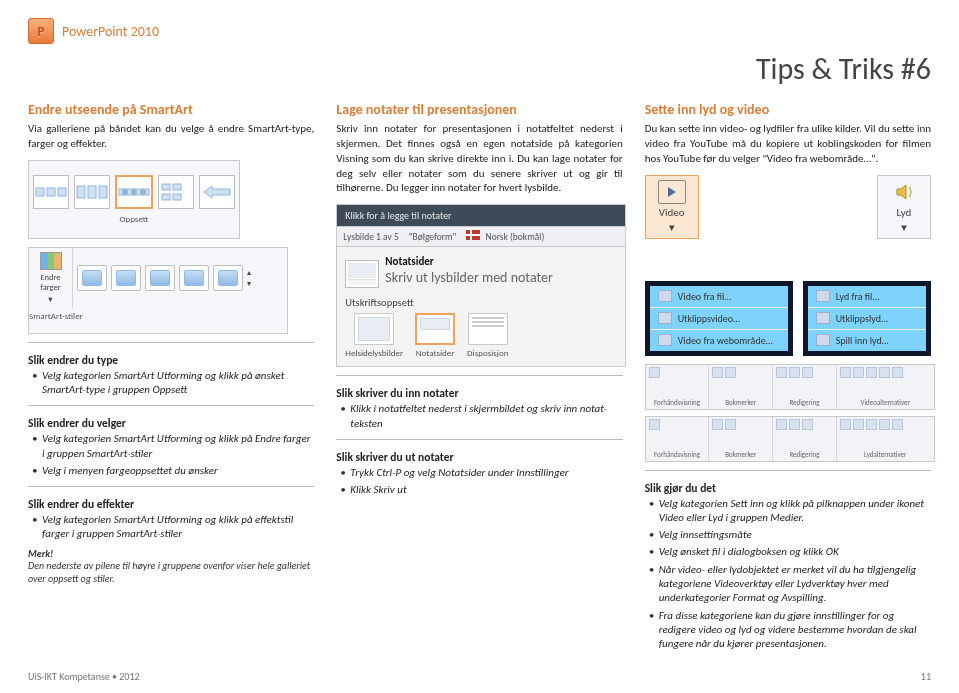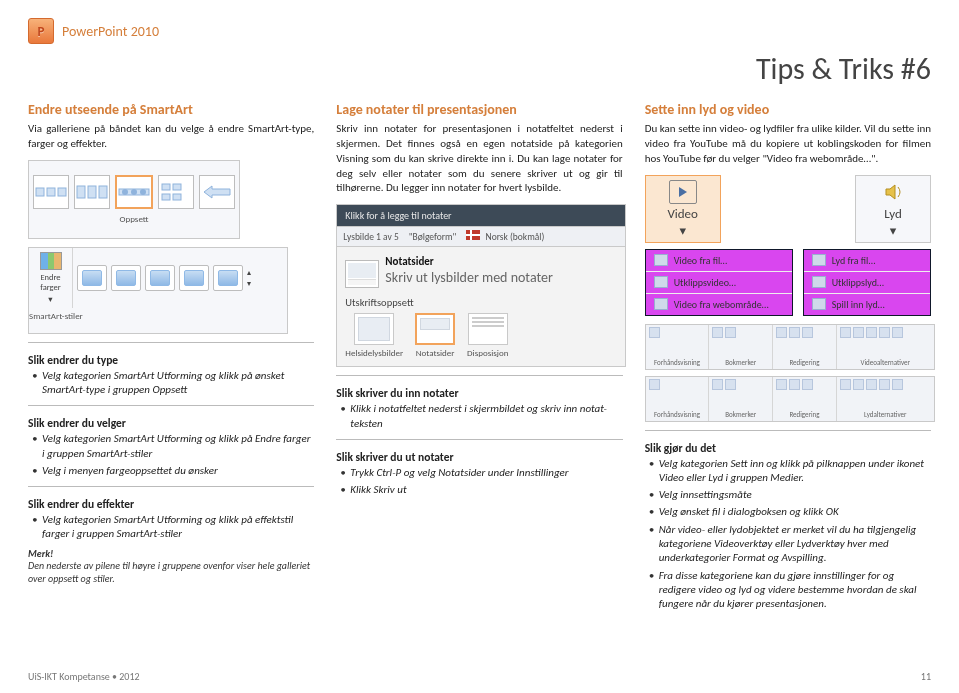--- a/index.html
+++ b/index.html
@@ -210,38 +210,38 @@
   .opt .thumb{
     width:40px;height:32px;border:1px solid #c9c9c9;background:#fff;
     display:flex;flex-direction:column;padding:3px;gap:2px;
   }
   .opt.sel .thumb{border:2px solid #f2a35b;}
   .opt .thumb .pg{flex:1;background:#e8edf3;border:1px solid #d0d7e0;}
 
   
   .media-row{display:flex;gap:12px;margin-bottom:6px;}
   .media-btn{
-    width:76px;border:1px solid #c9c9c9;background:#f6f7fa;
+    width:54px;border:1px solid #c9c9c9;background:#f6f7fa;
     display:flex;flex-direction:column;align-items:center;padding:4px 2px;
-    font-size:13px;color:#444;gap:2px;
+    font-size:11px;color:#444;gap:2px;
   }
   .media-btn.sel{border:1px solid #f2a35b;background:#fbe7d1;}
   .media-icon{
     width:28px;height:24px;border:1px solid #888;border-radius:2px;
     display:flex;align-items:center;justify-content:center;
   }
   .media-icon.video::after{
     content:"";width:0;height:0;border-left:8px solid #4a6fa3;
     border-top:5px solid transparent;border-bottom:5px solid transparent;
   }
   .media-icon.audio{border:none;}
   .media-icon.audio svg{display:block;}
   .dropdown{
-    border:1px solid #0f172a;background:#d946ef;
-    width:150px;font-size:10px;
+    border:5px solid #0f172a;background:#7dd3fc;
+    width:150px;font-size:10px;margin-top:36px;
   }
   .dropdown .item{
     padding:4px 8px;display:flex;align-items:center;gap:6px;
     border-bottom:1px solid #eee;
   }
   .dropdown .item:last-child{border-bottom:none;}
   .dd-glyph{width:14px;height:12px;background:#cfd9ea;border:1px solid #9aaed0;}
   .menus-pair{display:flex;gap:10px;margin-bottom:8px;}
 
   .wide-ribbon{

